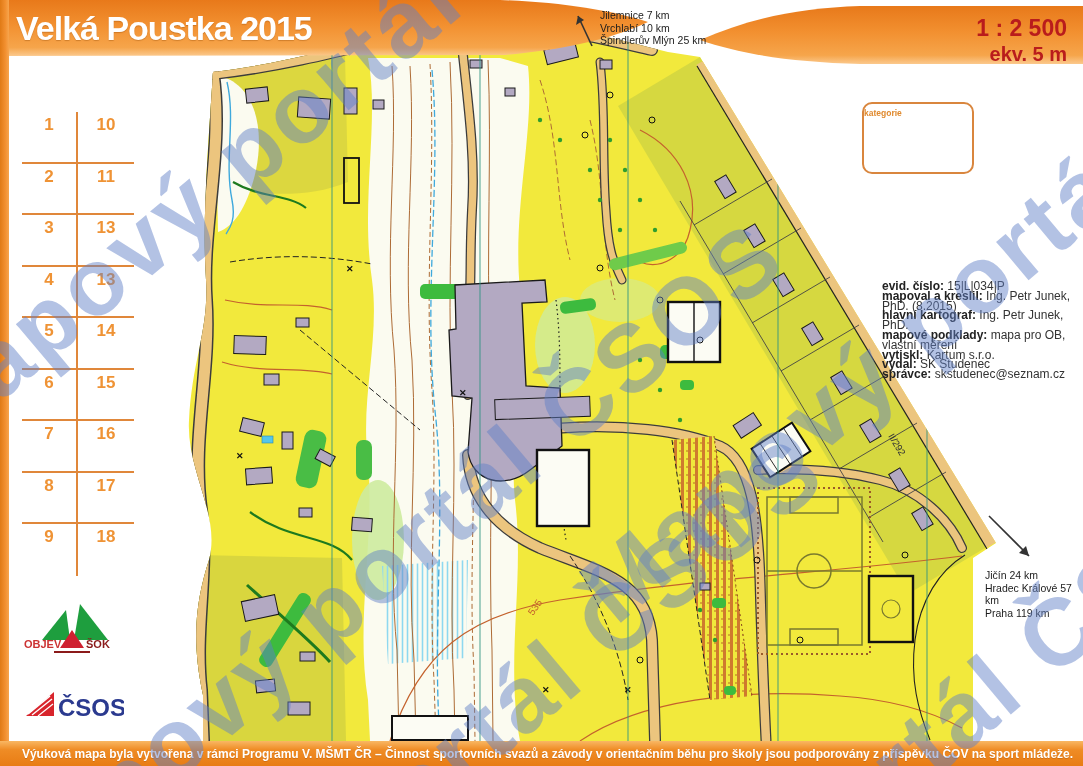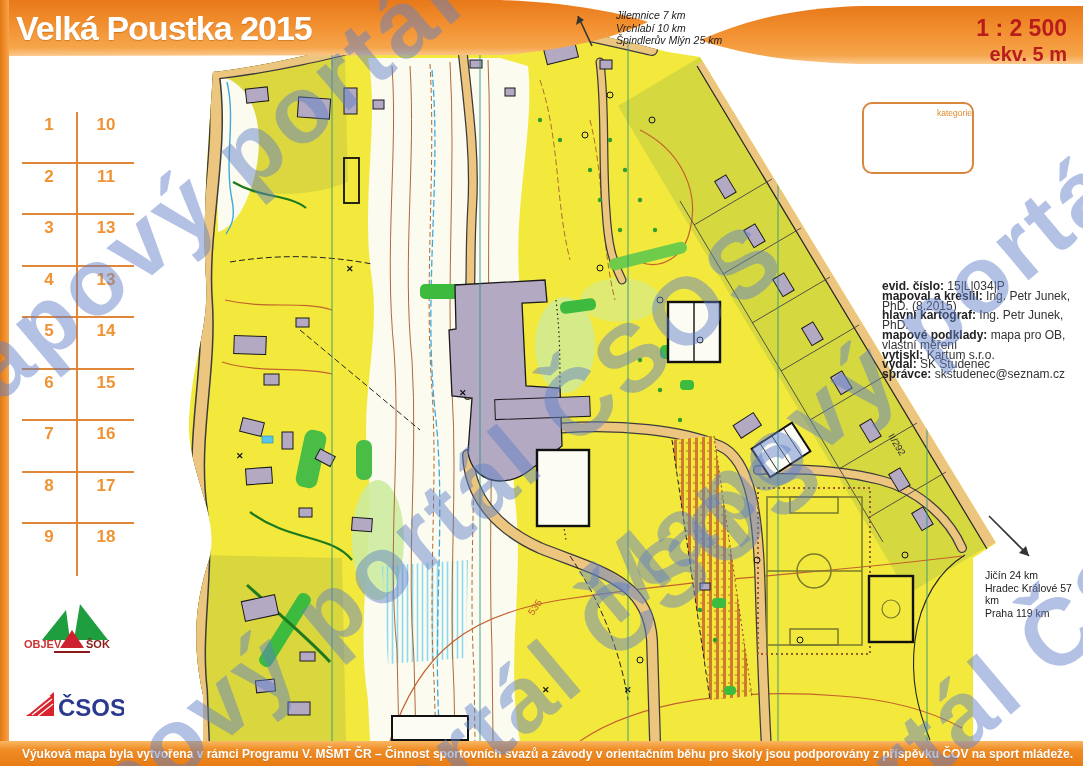--- a/index.html
+++ b/index.html
@@ -11,37 +11,37 @@
   #headersvg{position:absolute;left:0;top:0;z-index:9;}
   .left-stripe{position:absolute;left:0;top:0;width:9px;height:766px;z-index:11;
     background:linear-gradient(90deg,#e07a15,#f29030 60%,#f7a54e);}
   .title{position:absolute;left:16px;top:9px;z-index:12;color:#fff;font-weight:bold;
     font-size:34px;letter-spacing:-1px;text-shadow:0 1px 1px rgba(140,70,0,.35);}
   .scaleblock{position:absolute;right:16px;top:15px;z-index:12;color:#b91c1c;font-weight:bold;
     text-align:right;line-height:26px;}
   .scaleblock .s1{font-size:23px;}
   .scaleblock .s2{font-size:20px;}
   .dir{position:absolute;z-index:12;color:#1c1c1c;font-size:10.5px;line-height:12.5px;}
-  .dir-top{left:616px;top:9px;font-style:italic;}
+  .dir-top{left:600px;top:9px;}
   .dir-bottom{left:985px;top:569px;}
   .arrow-svg{position:absolute;z-index:12;}
   
   .cc{position:absolute;left:22px;top:112px;width:112px;height:464px;z-index:12;
 ableitung      border:2px solid #e0873a;border-radius:14px;display:grid;
       grid-template-columns:1fr 1fr;grid-template-rows:repeat(9,1fr);
       overflow:hidden;background:#fff;}
   .cc .cell{border-right:2px solid #e0873a;border-bottom:2px solid #e0873a;
       font-weight:bold;font-size:17px;color:#ef9335;display:flex;
       justify-content:center;align-items:flex-start;padding-top:3px;}
   .cc .cell.rr{border-right:none;}
   .cc .cell.lastrow{border-bottom:none;}
   
   .kat{position:absolute;left:862px;top:102px;width:108px;height:68px;z-index:12;
       border:2px solid #d9863e;border-radius:10px;background:#fff;}
-  .kat .kl{display:block;text-align:right;margin-top:4px;font-weight:normal;
+  .kat .kl{display:block;text-align:left;margin-top:4px;font-weight:bold;
       font-size:8.5px;color:#e08a2e;}
   
   .credits{position:absolute;left:882px;top:282px;width:200px;z-index:12;
       font-size:12px;line-height:9.8px;color:#333;}
   .credits b{color:#222;}
   
   .footer{position:absolute;left:0;top:741px;width:1083px;height:25px;z-index:11;
       background:linear-gradient(180deg,#f9b763,#ef8c25 35%,#e87c14);
       color:#fff;font-weight:bold;font-size:12px;display:flex;align-items:center;
       justify-content:center;white-space:nowrap;text-shadow:0 1px 0 rgba(150,70,0,.3);padding-left:6px;}

